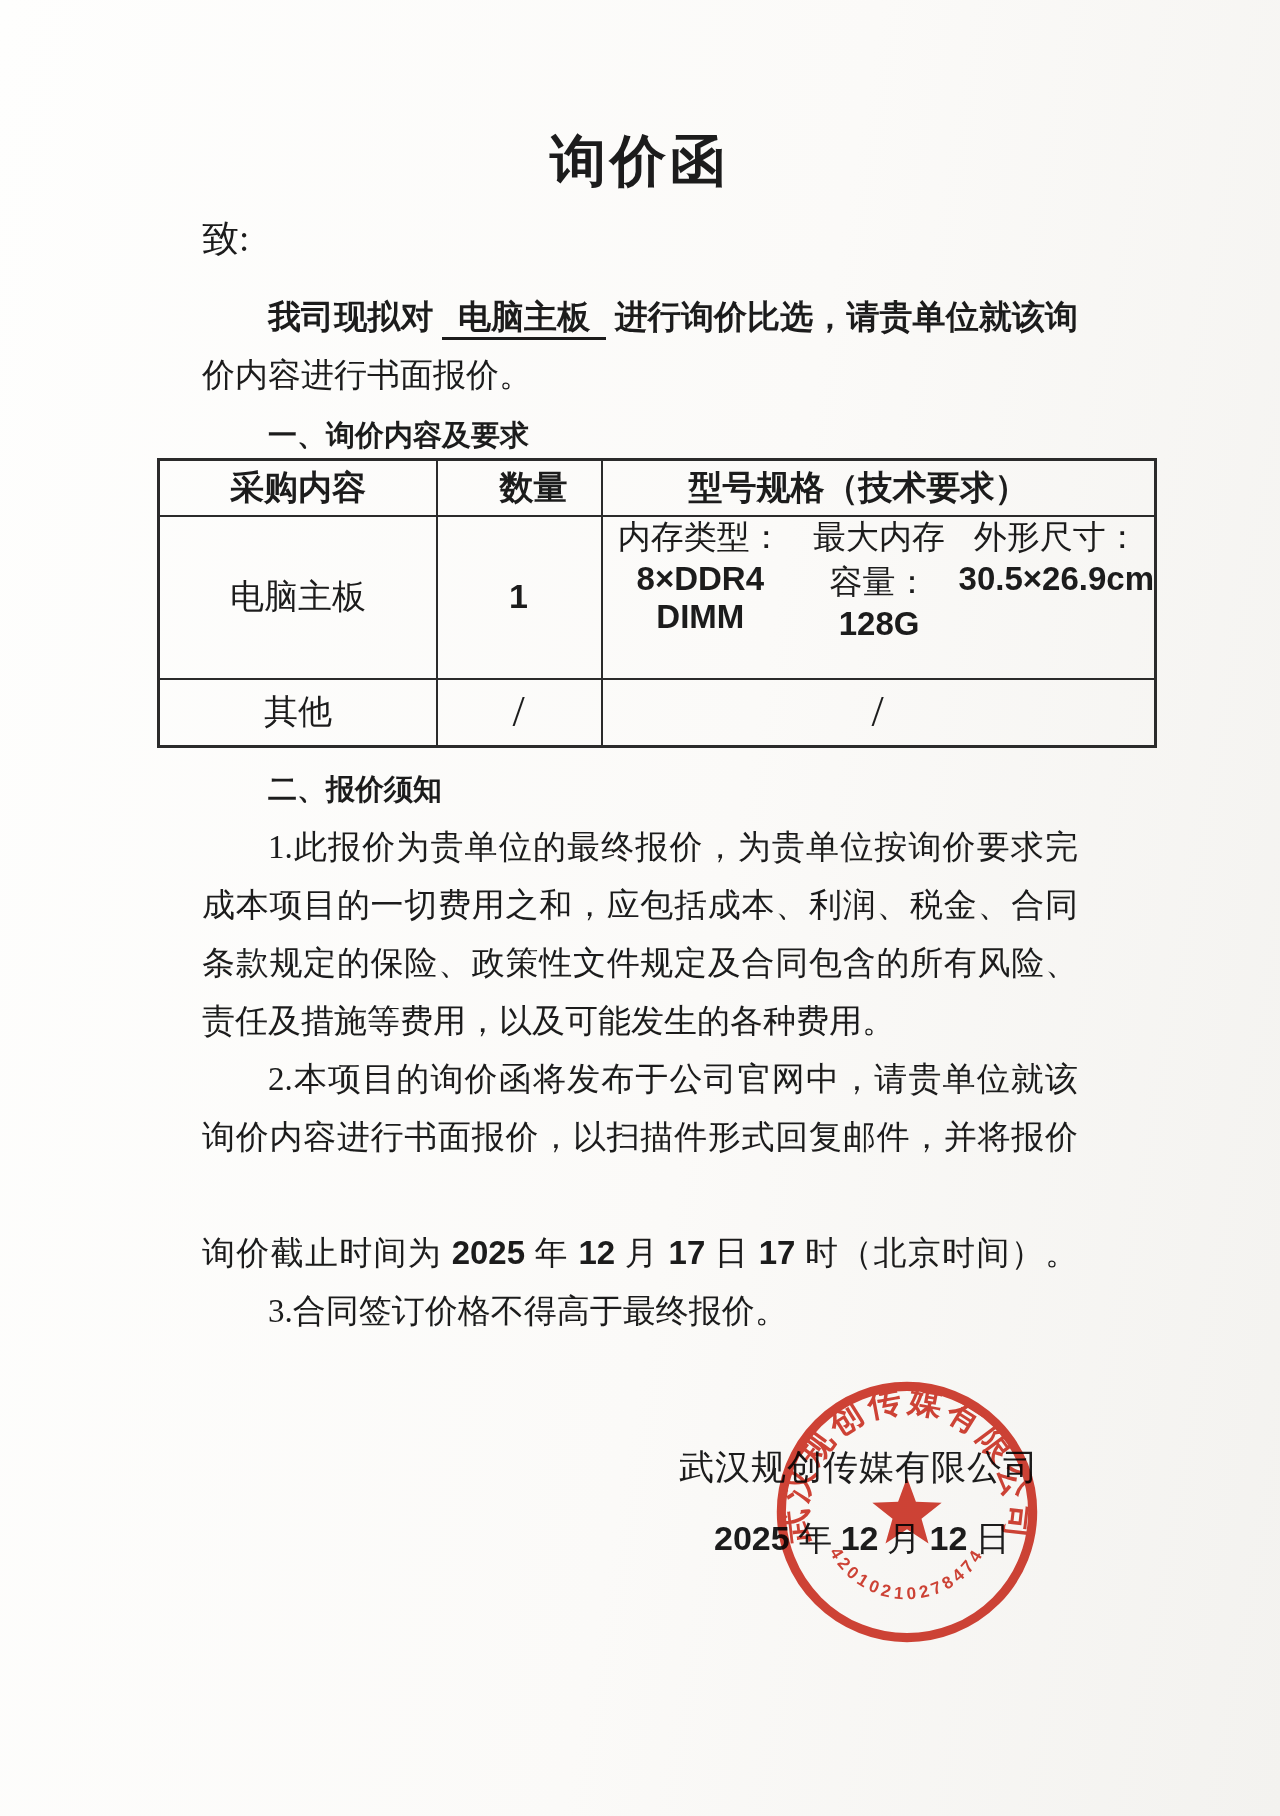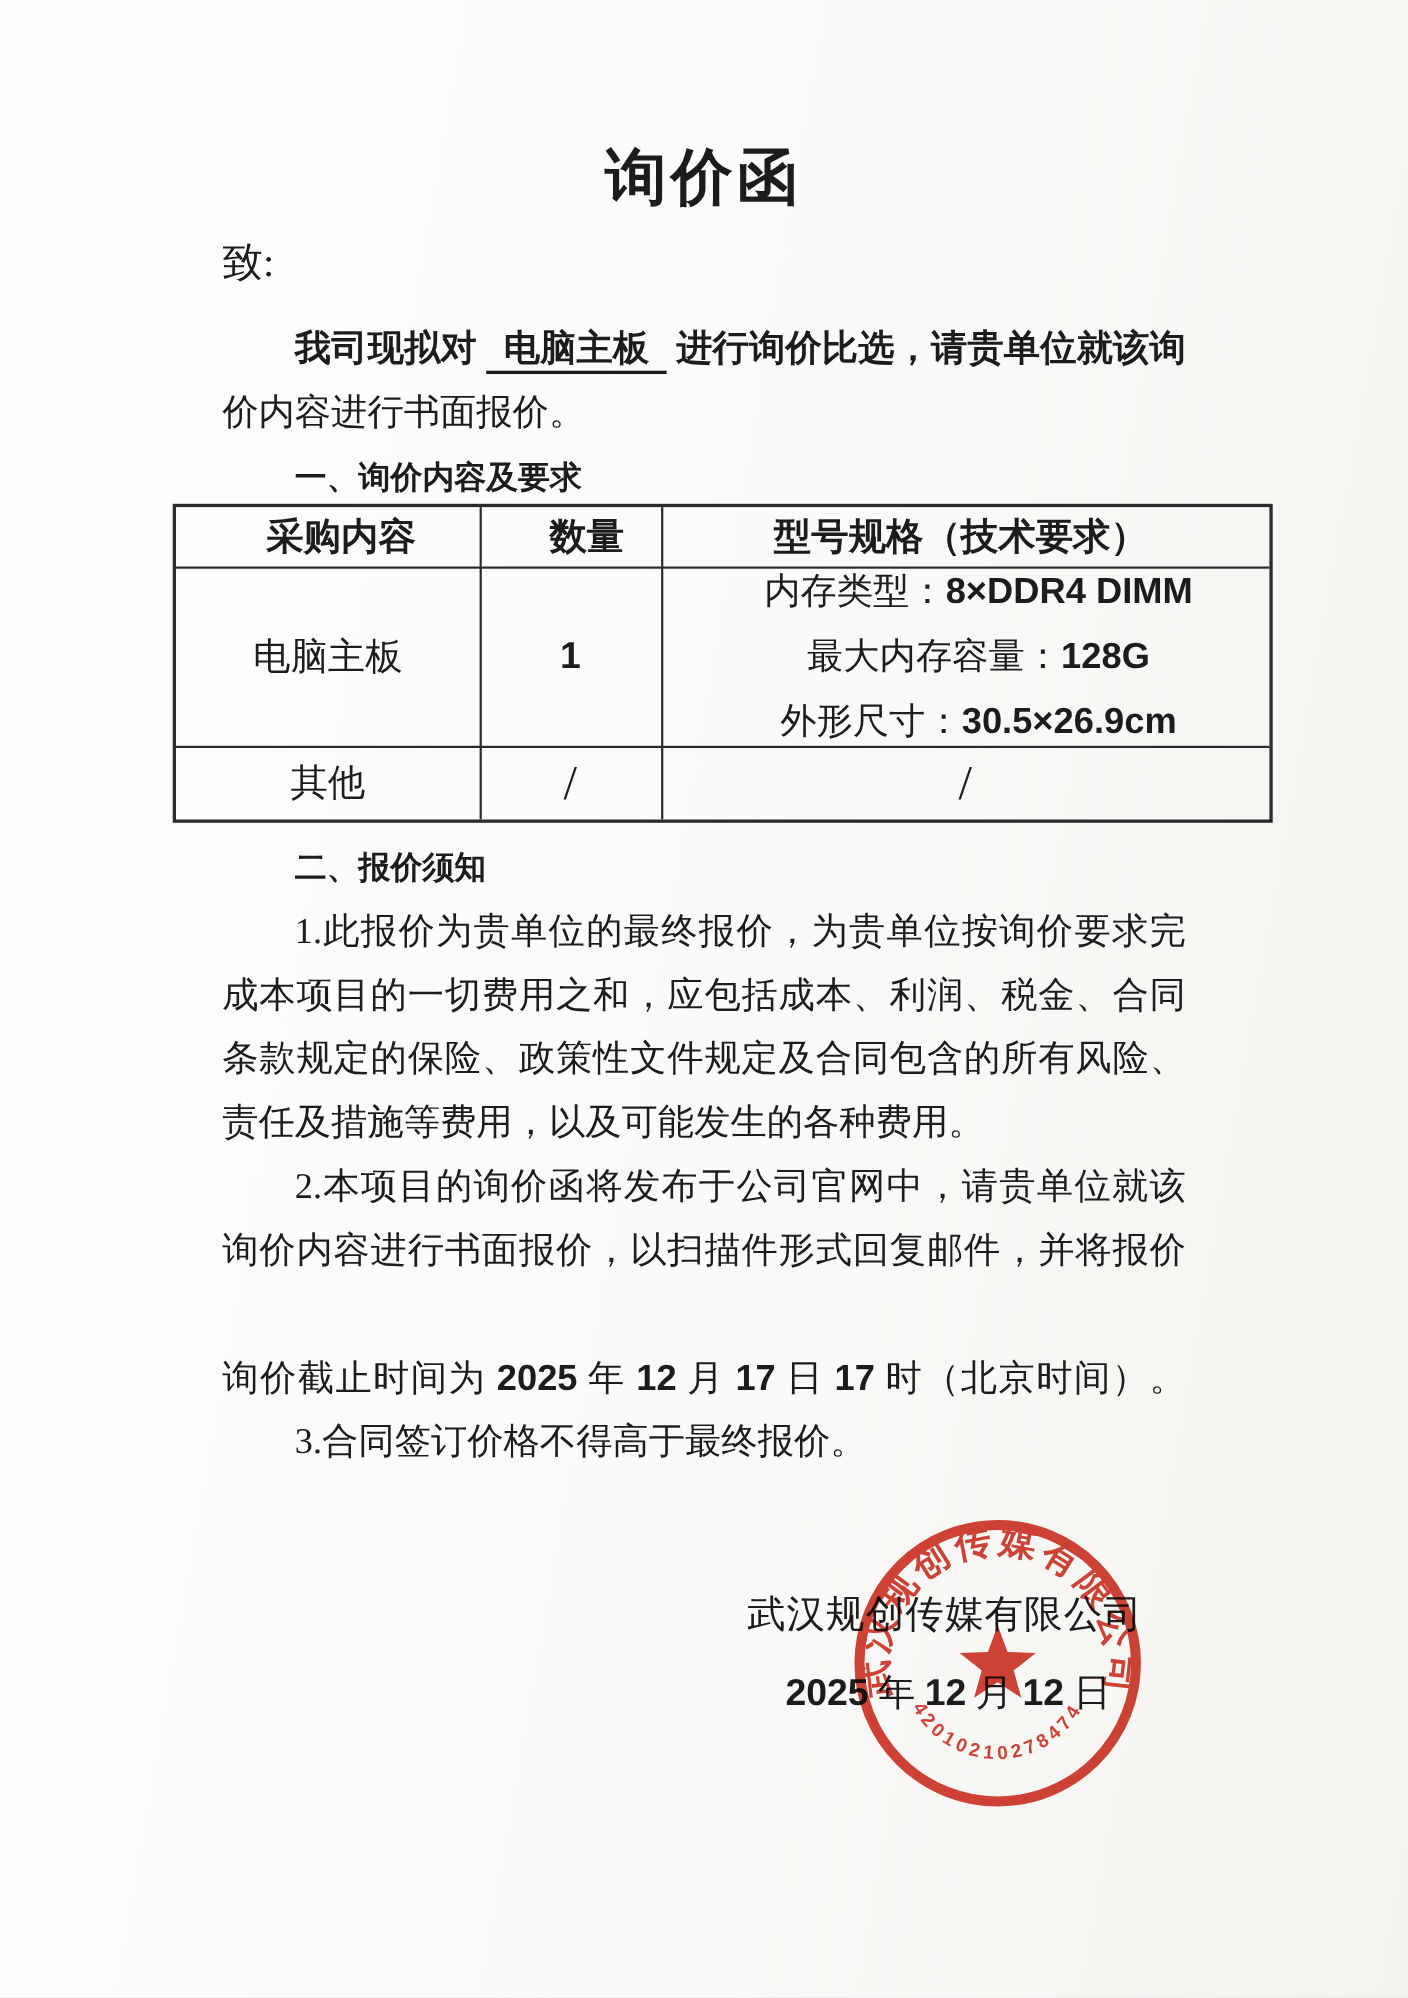--- a/index.html
+++ b/index.html
@@ -36,21 +36,21 @@
     position:absolute;left:157px;top:458px;width:1000px;height:290px;
     border:3px solid #2b2b2b;box-sizing:border-box;
   }
   .ptable .vline{position:absolute;top:0;bottom:0;width:2px;background:#2b2b2b;}
   .ptable .hline{position:absolute;left:0;right:0;height:2px;background:#2b2b2b;}
   .cell{
     position:absolute;display:flex;align-items:center;justify-content:center;
     font-size:34px;text-align:center;
   }
   .cell.hd{font-weight:700;}
-  .speclines{position:absolute;display:flex;flex-direction:column;justify-content:space-between;padding-left:12px;}
+  .speclines{position:absolute;display:flex;justify-content:space-between;}
   .specrow{font-size:33px;text-align:center;}
   .slash{font-size:44px;font-weight:400;}
   
   .company{position:absolute;left:679px;top:1444px;font-size:35px;letter-spacing:1px;}
   .datefield{position:absolute;left:714px;top:1516px;font-size:34px;}
   
   .stamp{
     position:absolute;left:755px;top:1360px;width:304px;height:304px;
     mix-blend-mode:multiply;opacity:.92;
   }
@@ -72,23 +72,23 @@
   <div class="bodyline" style="top:346px;">价内容进行书面报价。</div>
 
   <div class="bodyline heading" style="top:406px;text-indent:66px;">一、询价内容及要求</div>
 
   <div class="ptable">
     <div class="vline" style="left:276px;"></div>
     <div class="vline" style="left:441px;"></div>
     <div class="hline" style="top:54px;"></div>
     <div class="hline" style="top:217px;"></div>
 
-    <div class="cell hd" style="left:12px;top:0;width:276px;height:54px;">采购内容</div>
+    <div class="cell hd" style="left:0;top:0;width:276px;height:54px;">采购内容</div>
     <div class="cell hd" style="left:276px;top:0;width:171px;height:54px;margin-left:12px;">数量</div>
-    <div class="cell hd" style="left:456px;top:0;width:515px;height:54px;">型号规格（技术要求）</div>
+    <div class="cell hd" style="left:441px;top:0;width:515px;height:54px;">型号规格（技术要求）</div>
 
     <div class="cell" style="left:0;top:54px;width:276px;height:163px;">电脑主板</div>
     <div class="cell lat" style="left:276px;top:54px;width:165px;height:163px;">1</div>
     <div class="speclines" style="left:441px;top:54px;width:553px;height:163px;">
       <div class="specrow">
         <span>内存类型：</span><span class="lat">8×DDR4 DIMM</span>
       </div>
       <div class="specrow">
         <span>最大内存容量：</span><span class="lat">128G</span>
       </div>

